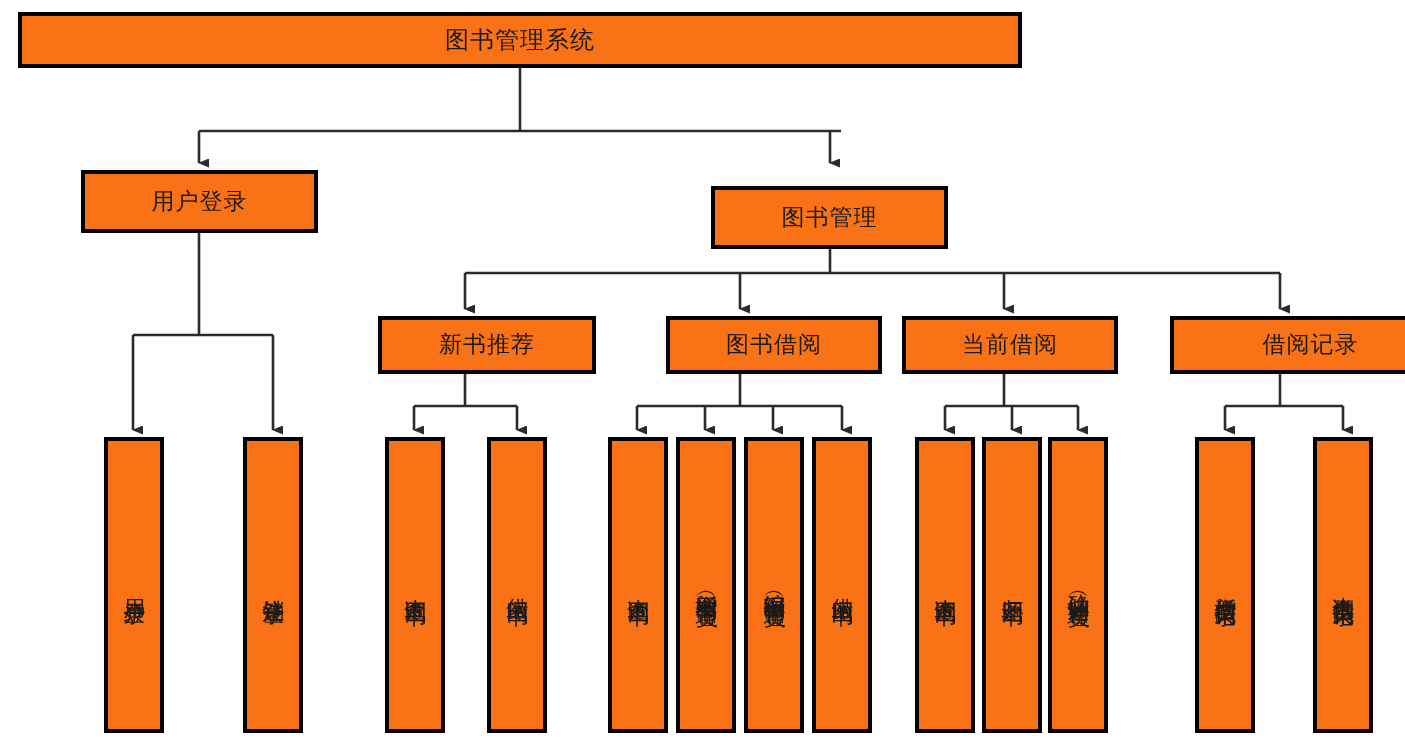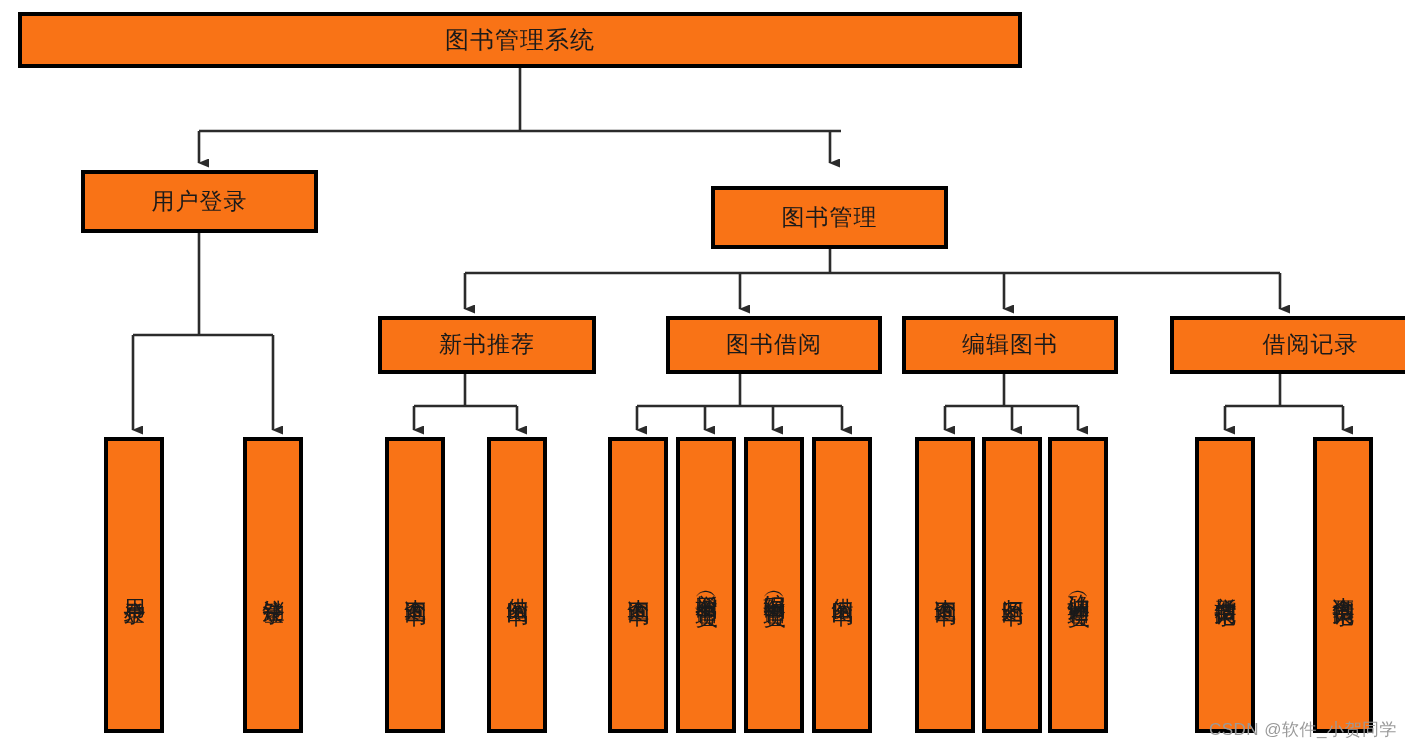--- a/index.html
+++ b/index.html
@@ -143,21 +143,21 @@
     <span>图书管理</span>
   </div>
 
   <div class="node node-h" style="left:362px; top:316px; width:218px; height:58px;margin-left:16px;">
     <span>新书推荐</span>
   </div>
   <div class="node node-h" style="left:632px; top:316px; width:216px; height:58px;margin-left:34px;">
     <span>图书借阅</span>
   </div>
   <div class="node node-h" style="left:902px; top:316px; width:216px; height:58px;">
-    <span>编辑图书</span>
+    <span>当前借阅</span>
   </div>
   <div class="node node-h" style="left:1170px; top:316px; width:258px; height:58px;padding-left:23px;">
     <span>借阅记录</span>
   </div>
 
   <div class="node node-v" style="left:104px; top:437px; width:60px; height:296px;">
     <span>用户登录</span>
   </div>
   <div class="node node-v" style="left:243px; top:437px; width:60px; height:296px;">
     <span>注销登录</span>
@@ -193,15 +193,14 @@
     <span>确认归还（管理员）</span>
   </div>
 
   <div class="node node-v" style="left:1195px; top:437px; width:60px; height:296px;">
     <span>新增借阅记录</span>
   </div>
   <div class="node node-v" style="left:1313px; top:437px; width:60px; height:296px;">
     <span>查询借阅记录</span>
   </div>
 
-  <div id="watermark">CSDN @软件_小贺同学</div>
 
 </div>
 
 </body></html>

